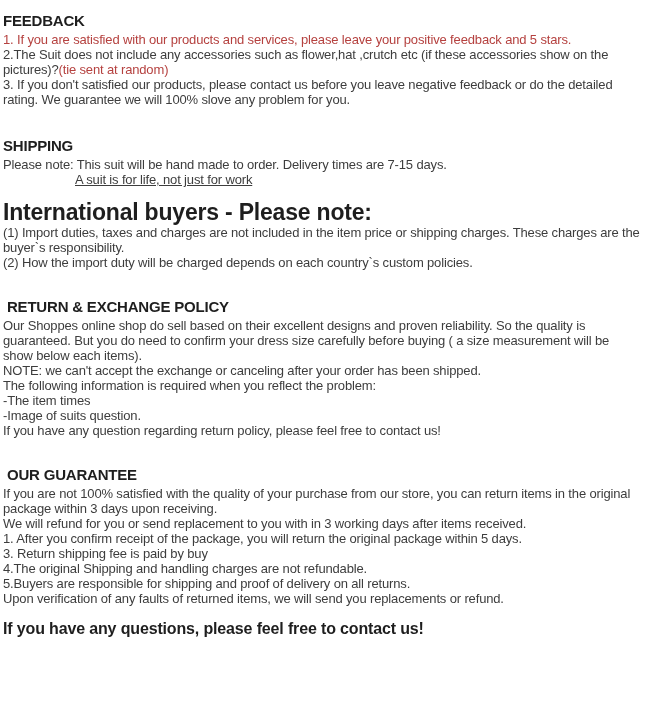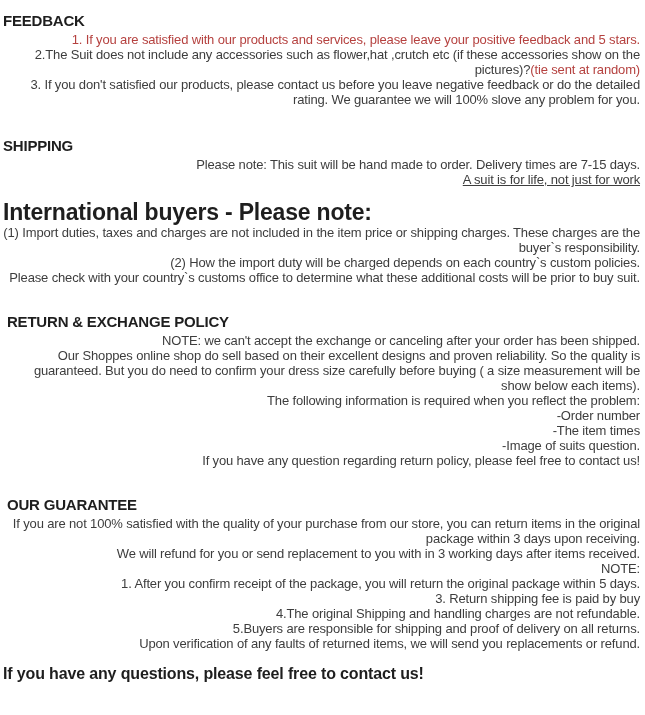--- a/index.html
+++ b/index.html
@@ -20,21 +20,21 @@
     color: var(--heading, #1e1e1e);
     white-space: pre-wrap;
     margin-bottom: 3px;
     letter-spacing: -0.2px;
   }
   .sec-title.mixed { font-size: 23px; line-height: 19px; }
   section.mb30 { margin-bottom: 30px; }
   section.mb28 { margin-bottom: 28px; }
   section.mb16 { margin-bottom: 16px; }
   section.mb14 { margin-bottom: 14px; }
-  p.line { margin: 0; text-align: right; }
+  p.line { margin: 0; }
   p.line.indent { padding-left: 72px; text-decoration: underline; }
   .red { color: var(--accent-red, #b5413f); }
   .footer-note {
     font-size: 16px;
     line-height: 18px;
     font-weight: bold;
     color: var(--heading, #1e1e1e);
   }
 </style>
 </head>
@@ -52,39 +52,36 @@
   <section class="mb16">
     <h2 class="sec-title">SHIPPING</h2>
     <p class="line"><span>Please note: This suit will be hand made to order. Delivery times are 7-15 days.</span></p>
     <p class="line indent"><span>A suit is for life, not just for work</span></p>
   </section>
 
   <section class="mb28">
     <h2 class="sec-title mixed">International buyers - Please note:</h2>
     <p class="line"><span>(1) Import duties, taxes and charges are not included in the item price or shipping charges. These charges are the buyer`s responsibility.</span></p>
     <p class="line"><span>(2) How the import duty will be charged depends on each country`s custom policies.</span></p>
-    <p class="line"><span>Please check with your country`s customs office to determine what these additional costs will be prior to buy suit.</span></p>
   </section>
 
   <section class="mb28">
     <h2 class="sec-title"> RETURN &amp; EXCHANGE POLICY</h2>
+    <p class="line"><span>Our Shoppes online shop do sell based on their excellent designs and proven reliability. So the quality is guaranteed. But you do need to confirm your dress size carefully before buying ( a size measurement will be show below each items).</span></p>
     <p class="line"><span>NOTE: we can't accept the exchange or canceling after your order has been shipped.</span></p>
-    <p class="line"><span>Our Shoppes online shop do sell based on their excellent designs and proven reliability. So the quality is guaranteed. But you do need to confirm your dress size carefully before buying ( a size measurement will be show below each items).</span></p>
     <p class="line"><span>The following information is required when you reflect the problem:</span></p>
-    <p class="line"><span>-Order number</span></p>
     <p class="line"><span>-The item times</span></p>
     <p class="line"><span>-Image of suits question.</span></p>
     <p class="line"><span>If you have any question regarding return policy, please feel free to contact us!</span></p>
   </section>
 
   <section class="mb14">
     <h2 class="sec-title"> OUR GUARANTEE</h2>
     <p class="line"><span>If you are not 100% satisfied with the quality of your purchase from our store, you can return items in the original package within 3 days upon receiving.</span></p>
     <p class="line"><span>We will refund for you or send replacement to you with in 3 working days after items received.</span></p>
-    <p class="line"><span>NOTE:</span></p>
     <p class="line"><span>1. After you confirm receipt of the package, you will return the original package within 5 days.</span></p>
     <p class="line"><span>3. Return shipping fee is paid by buy</span></p>
     <p class="line"><span>4.The original Shipping and handling charges are not refundable.</span></p>
     <p class="line"><span>5.Buyers are responsible for shipping and proof of delivery on all returns.</span></p>
     <p class="line"><span>Upon verification of any faults of returned items, we will send you replacements or refund.</span></p>
   </section>
 
   <p class="footer-note">If you have any questions, please feel free to contact us!</p>
 
 </div>

